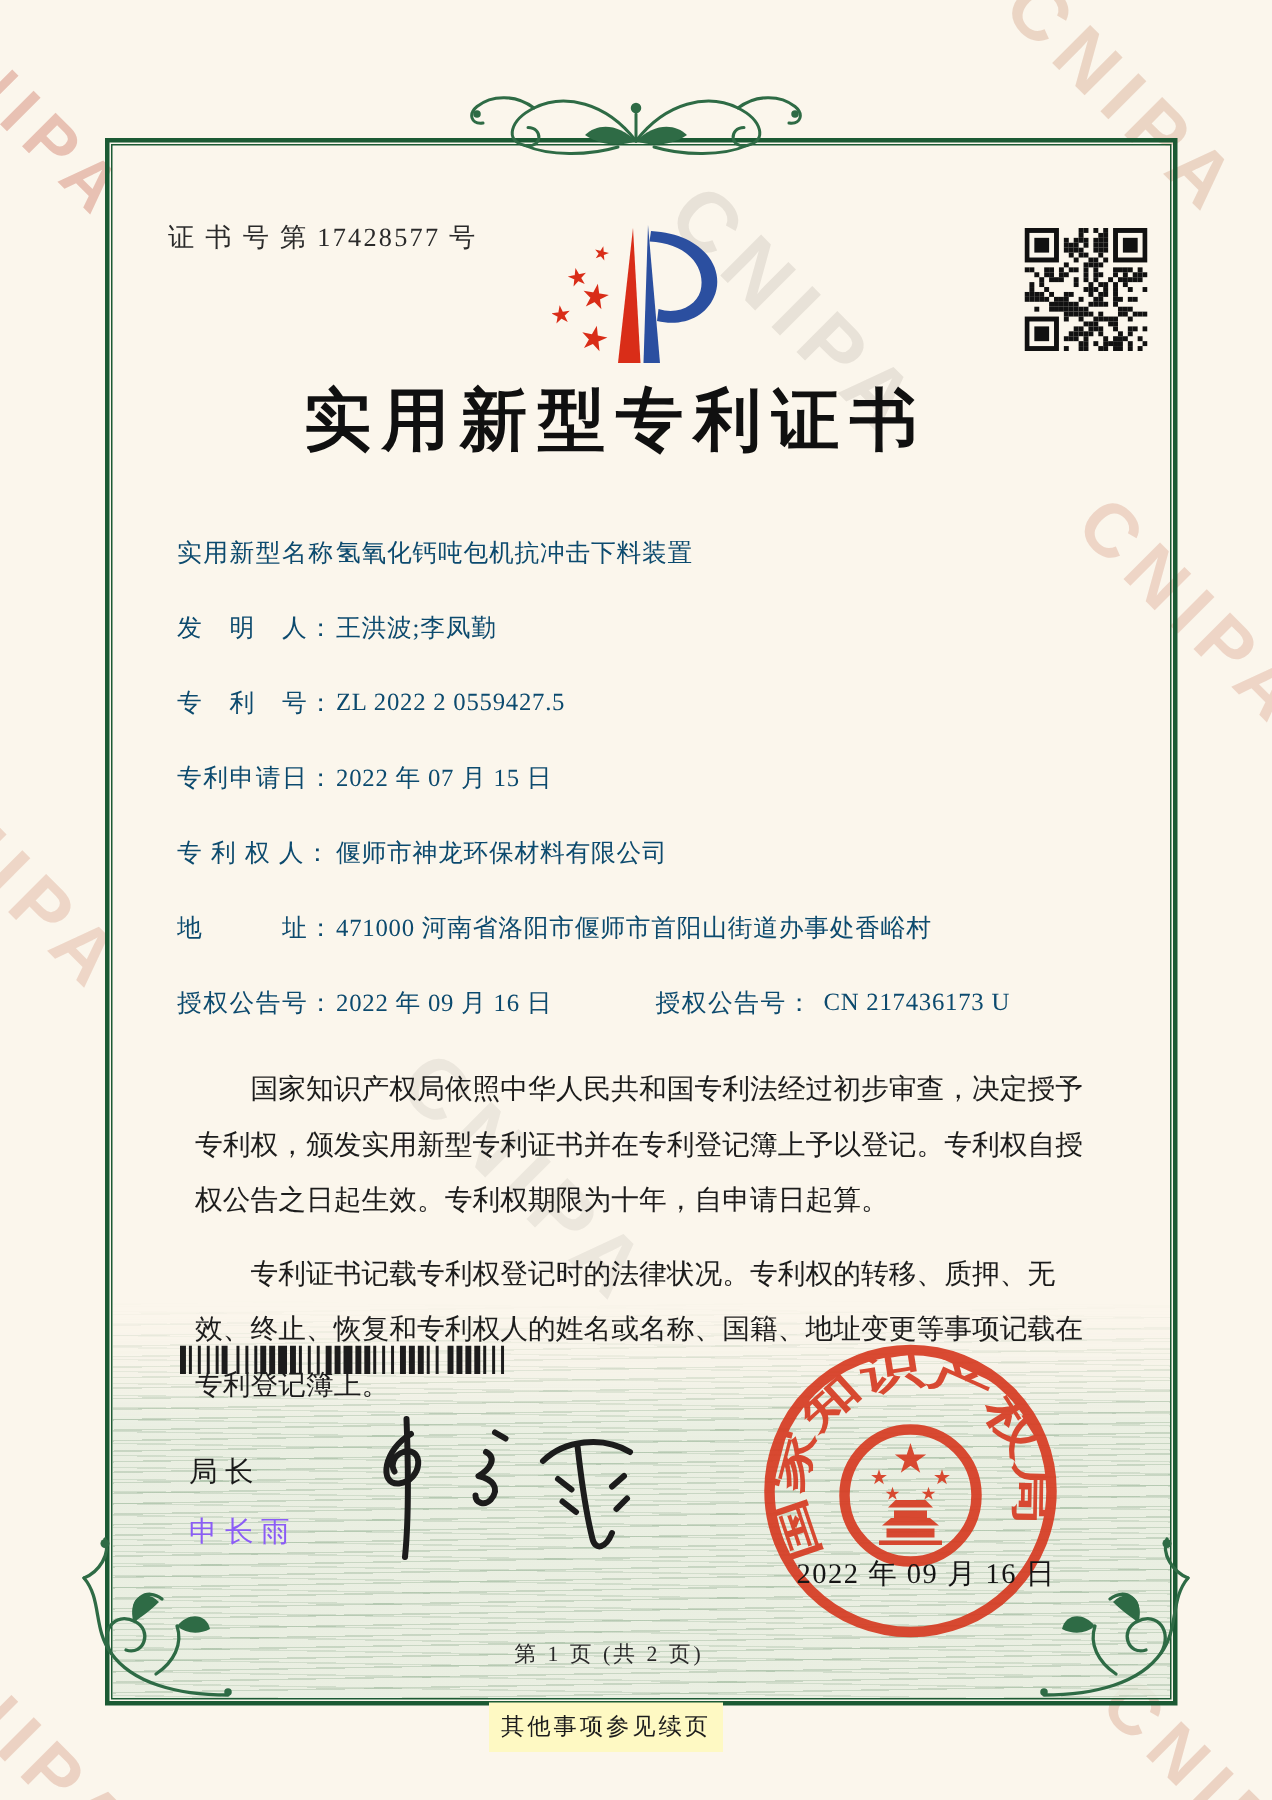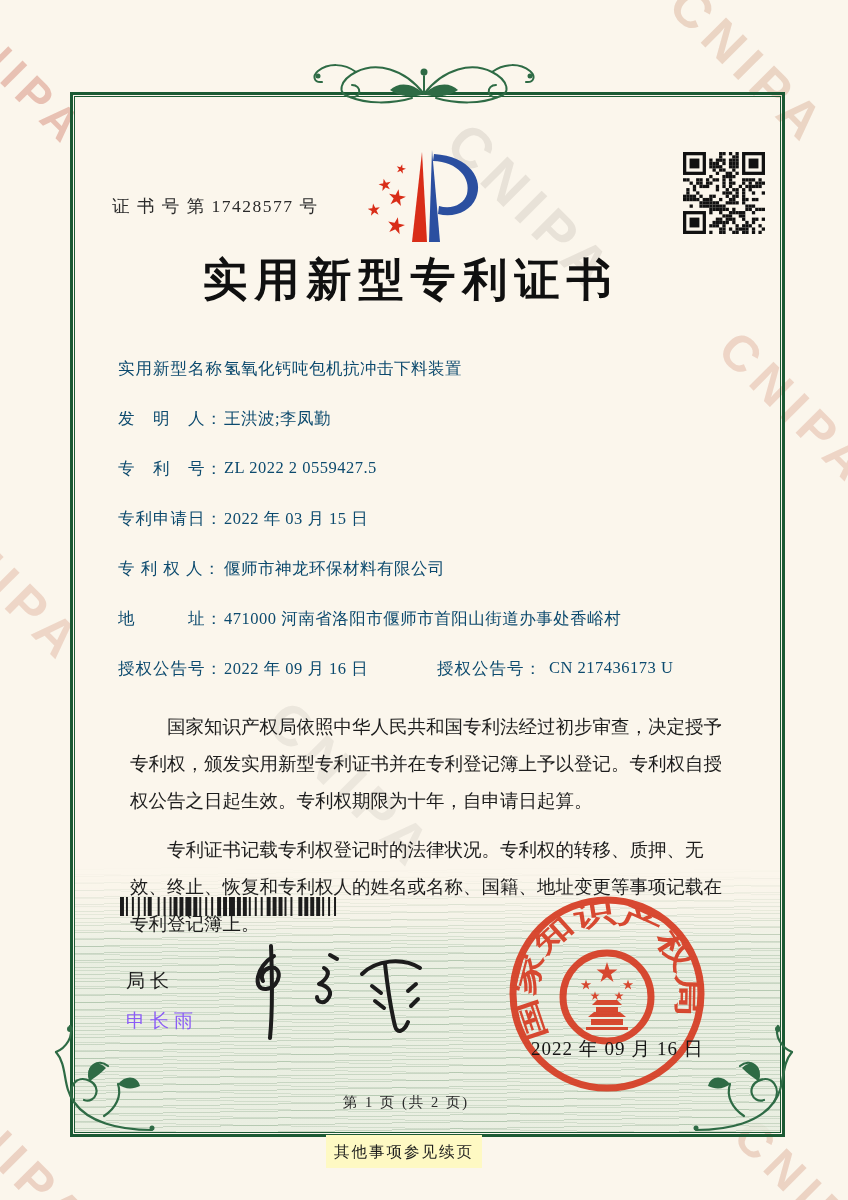--- a/index.html
+++ b/index.html
@@ -28,21 +28,21 @@
        linear-gradient(rgba(230,237,224,0), rgba(230,237,224,.85) 90px);
      -webkit-mask-image:linear-gradient(transparent,#000 80px);
      mask-image:linear-gradient(transparent,#000 80px);}
   .ornament-top{position:absolute;left:292px;top:56px;z-index:3;}
   .corner{position:absolute;z-index:3;}
   .corner.bl{left:46px;top:1024px;}
   .corner.br{left:692px;top:1024px;}
   .corner.br svg{transform:scaleX(-1);}
   
   .content{position:absolute;inset:0;z-index:2;}
-  .cert-no{position:absolute;left:112px;top:146px;font-size:17.5px;letter-spacing:1.5px;color:#2a2a2a;margin-top:48px;}
+  .cert-no{position:absolute;left:112px;top:146px;font-size:17.5px;letter-spacing:1.5px;color:#2a2a2a;}
   .logo{position:absolute;left:368px;top:146px;}
   .qr{position:absolute;left:683px;top:152px;width:82px;height:82px;}
   .title{position:absolute;left:56px;top:250px;width:709px;text-align:center;
          font-size:45px;font-weight:bold;letter-spacing:7px;color:#101010;}
   .row{position:absolute;left:0;width:848px;height:24px;font-size:16.5px;color:#0c4a6e;}
   .row .lab{position:absolute;left:118px;white-space:nowrap;letter-spacing:1px;}
   .row .val{position:absolute;left:224px;white-space:nowrap;letter-spacing:.5px;}
   .row .lab2{position:absolute;left:437px;white-space:nowrap;letter-spacing:1px;}
   .row .val2{position:absolute;left:549px;white-space:nowrap;letter-spacing:.5px;}
   .r0{top:358px}.r1{top:408px}.r2{top:458px}.r3{top:508px}.r4{top:558px}.r5{top:608px}.r6{top:658px}
@@ -393,21 +393,21 @@
     <div class="row r1">
       <span class="lab">发　明　人：</span>
       <span class="val">王洪波;李凤勤</span>
     </div>
     <div class="row r2">
       <span class="lab">专　利　号：</span>
       <span class="val">ZL 2022 2 0559427.5</span>
     </div>
     <div class="row r3">
       <span class="lab">专利申请日：</span>
-      <span class="val">2022 年 03 月 15 日</span>
+      <span class="val">2022 年 07 月 15 日</span>
     </div>
     <div class="row r4">
       <span class="lab">专 利 权 人：</span>
       <span class="val">偃师市神龙环保材料有限公司</span>
     </div>
     <div class="row r5">
       <span class="lab">地　　　址：</span>
       <span class="val">471000 河南省洛阳市偃师市首阳山街道办事处香峪村</span>
     </div>
     <div class="row r6">

